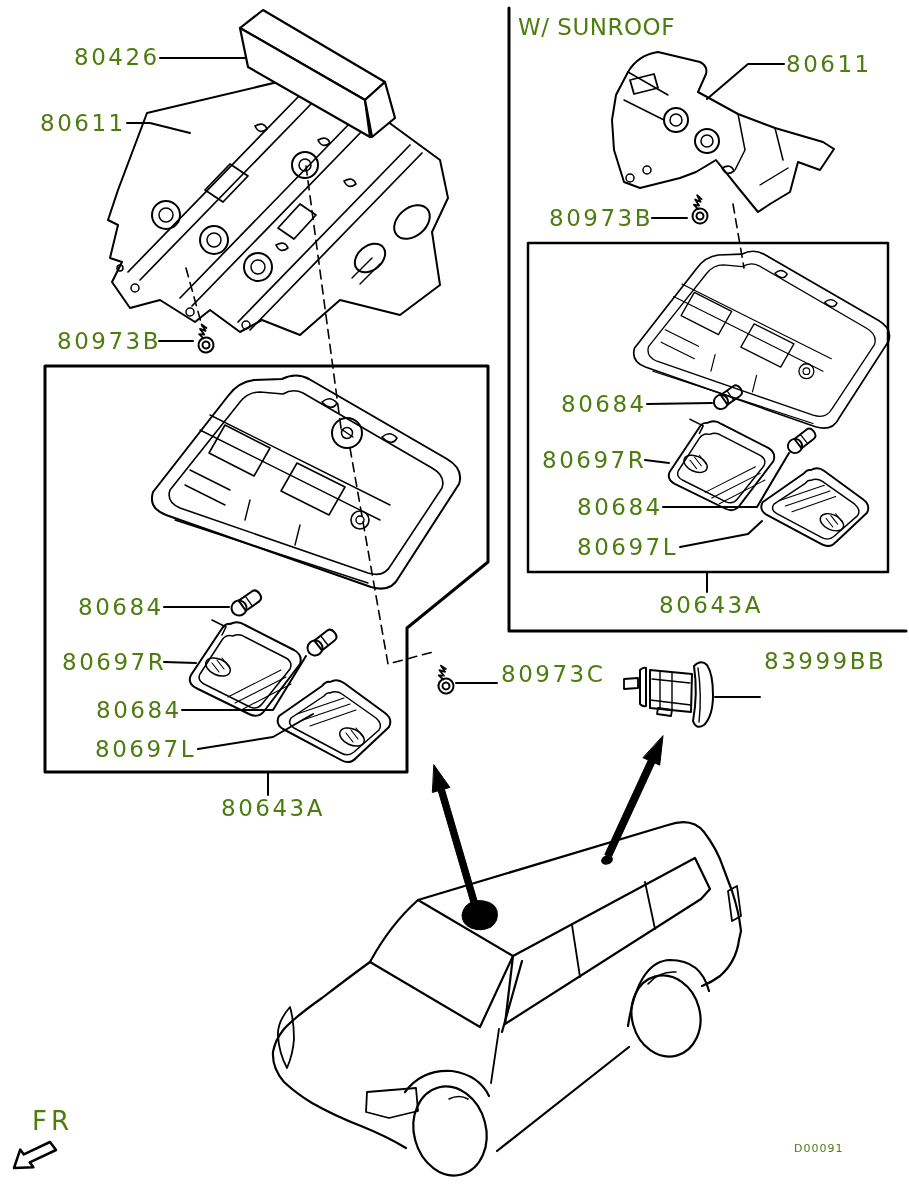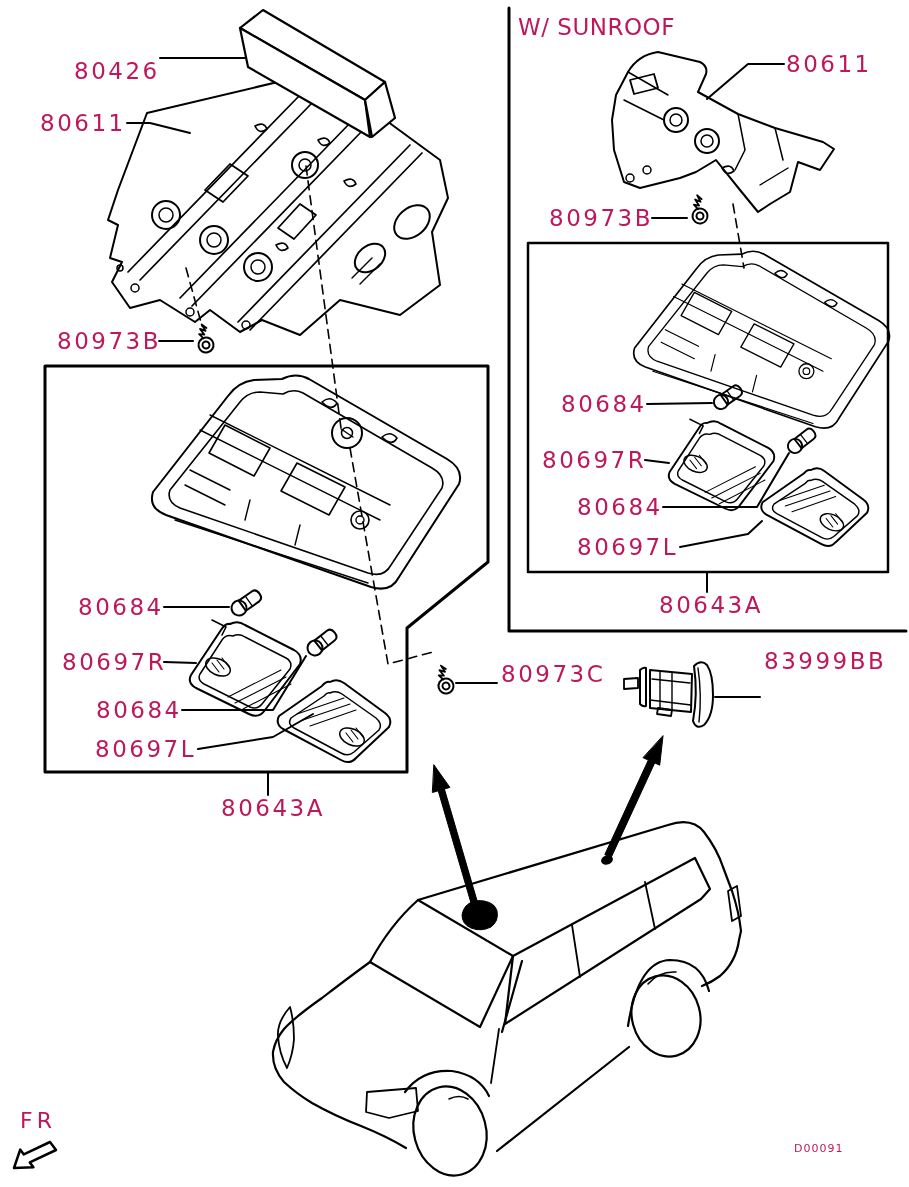--- a/index.html
+++ b/index.html
@@ -6,46 +6,46 @@
   .canvas{
     position:relative;
     width:909px;height:1187px;
     background:#ffffff;
     font-family:"DejaVu Sans","Liberation Sans",sans-serif;
     overflow:hidden;
   }
   .art{position:absolute;left:0;top:0;}
   .lbl{
     position:absolute;
-    color:#be185d;
+    color:#4d7c0f;
     font-size:23px;
     letter-spacing:2.5px;
     line-height:26px;
     white-space:nowrap;
     text-align:right;
   }
-  .l-80426{left:74px;top:58px}
+  .l-80426{left:74px;top:44px}
   .l-80611L{left:40px;top:110px}
   .l-80973BL{left:57px;top:328px}
   .l-80684L1{left:78px;top:594px}
   .l-80697RL{left:62px;top:649px}
   .l-80684L2{left:96px;top:697px}
   .l-80697LL{left:95px;top:736px}
   .l-80643AL{left:221px;top:795px}
   .l-wsun{left:518px;top:14px;font-size:23px;letter-spacing:.5px}
   .l-80611R{left:786px;top:51px}
   .l-80973BR{left:549px;top:205px}
   .l-80684R1{left:561px;top:391px}
   .l-80697RR{left:542px;top:447px}
   .l-80684R2{left:577px;top:494px}
   .l-80697LR{left:577px;top:534px}
   .l-80643AR{left:659px;top:592px}
   .l-80973C{left:501px;top:661px}
   .l-83999BB{left:764px;top:648px}
-  .l-fr{left:20px;top:1108px;font-size:22px;letter-spacing:4px}
+  .l-fr{left:32px;top:1108px;font-size:26px;letter-spacing:4px}
   .l-code{left:794px;top:1136px;font-size:11px;letter-spacing:1px}
 </style>
 </head>
 <body>
 
 <div class="canvas">
 
   <svg class="art" width="909" height="1187" viewBox="0 0 909 1187" fill="none" stroke="#000" stroke-width="2" stroke-linecap="round" stroke-linejoin="round">
 
     <defs>

